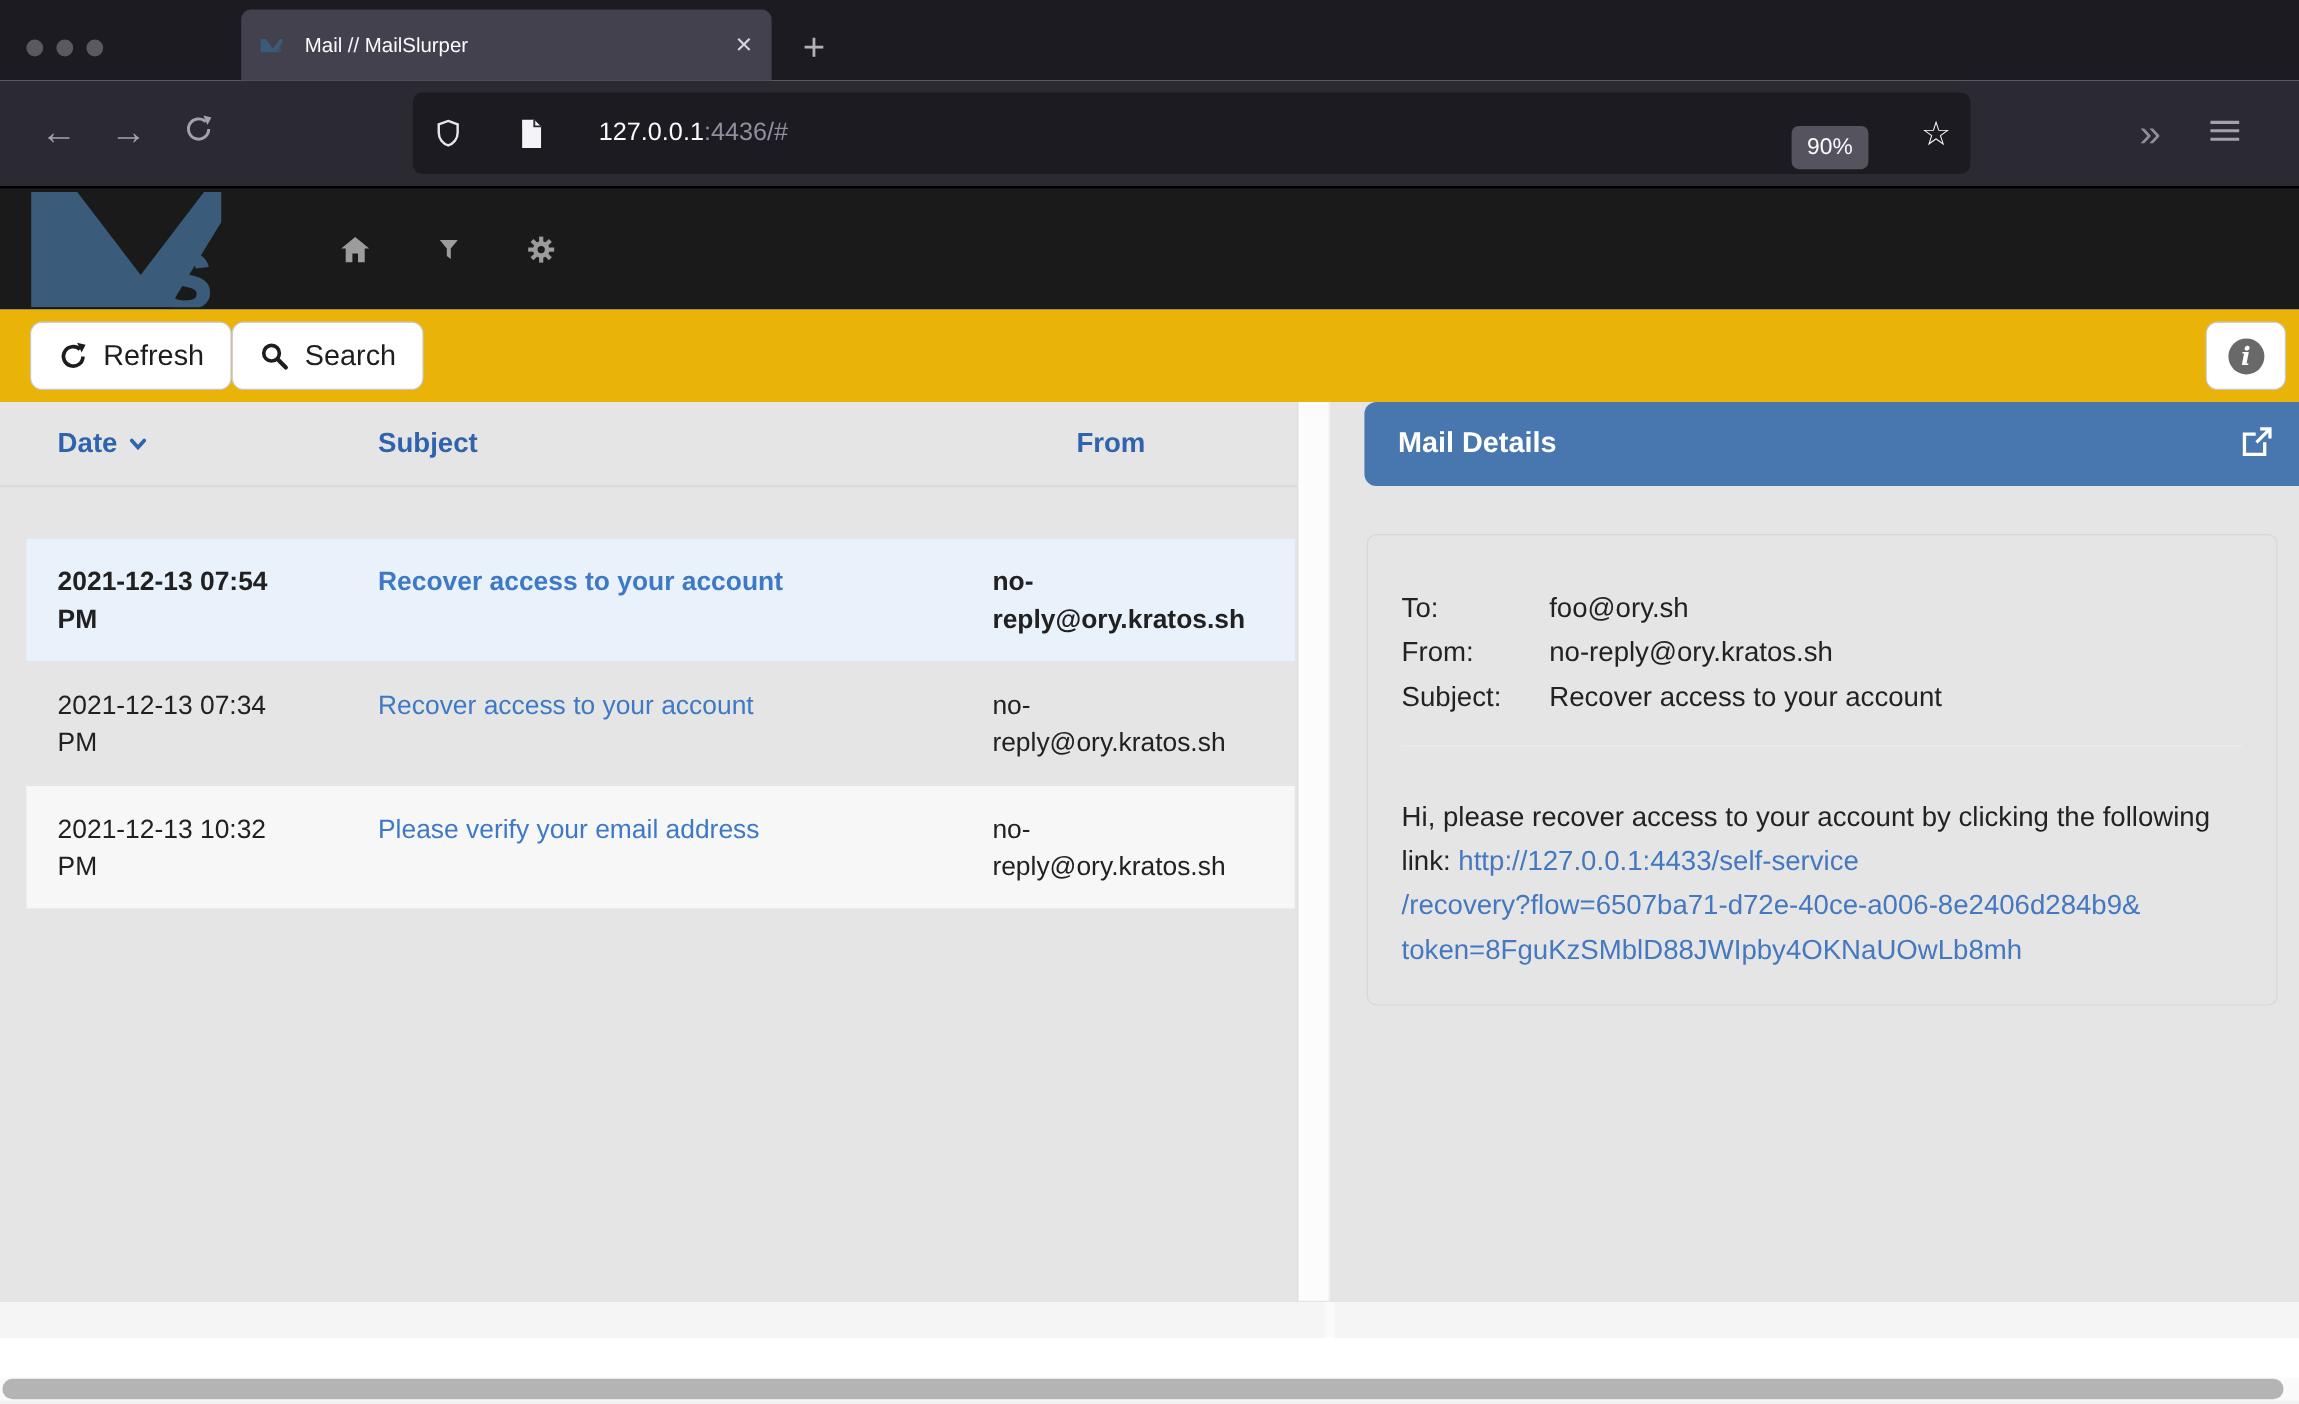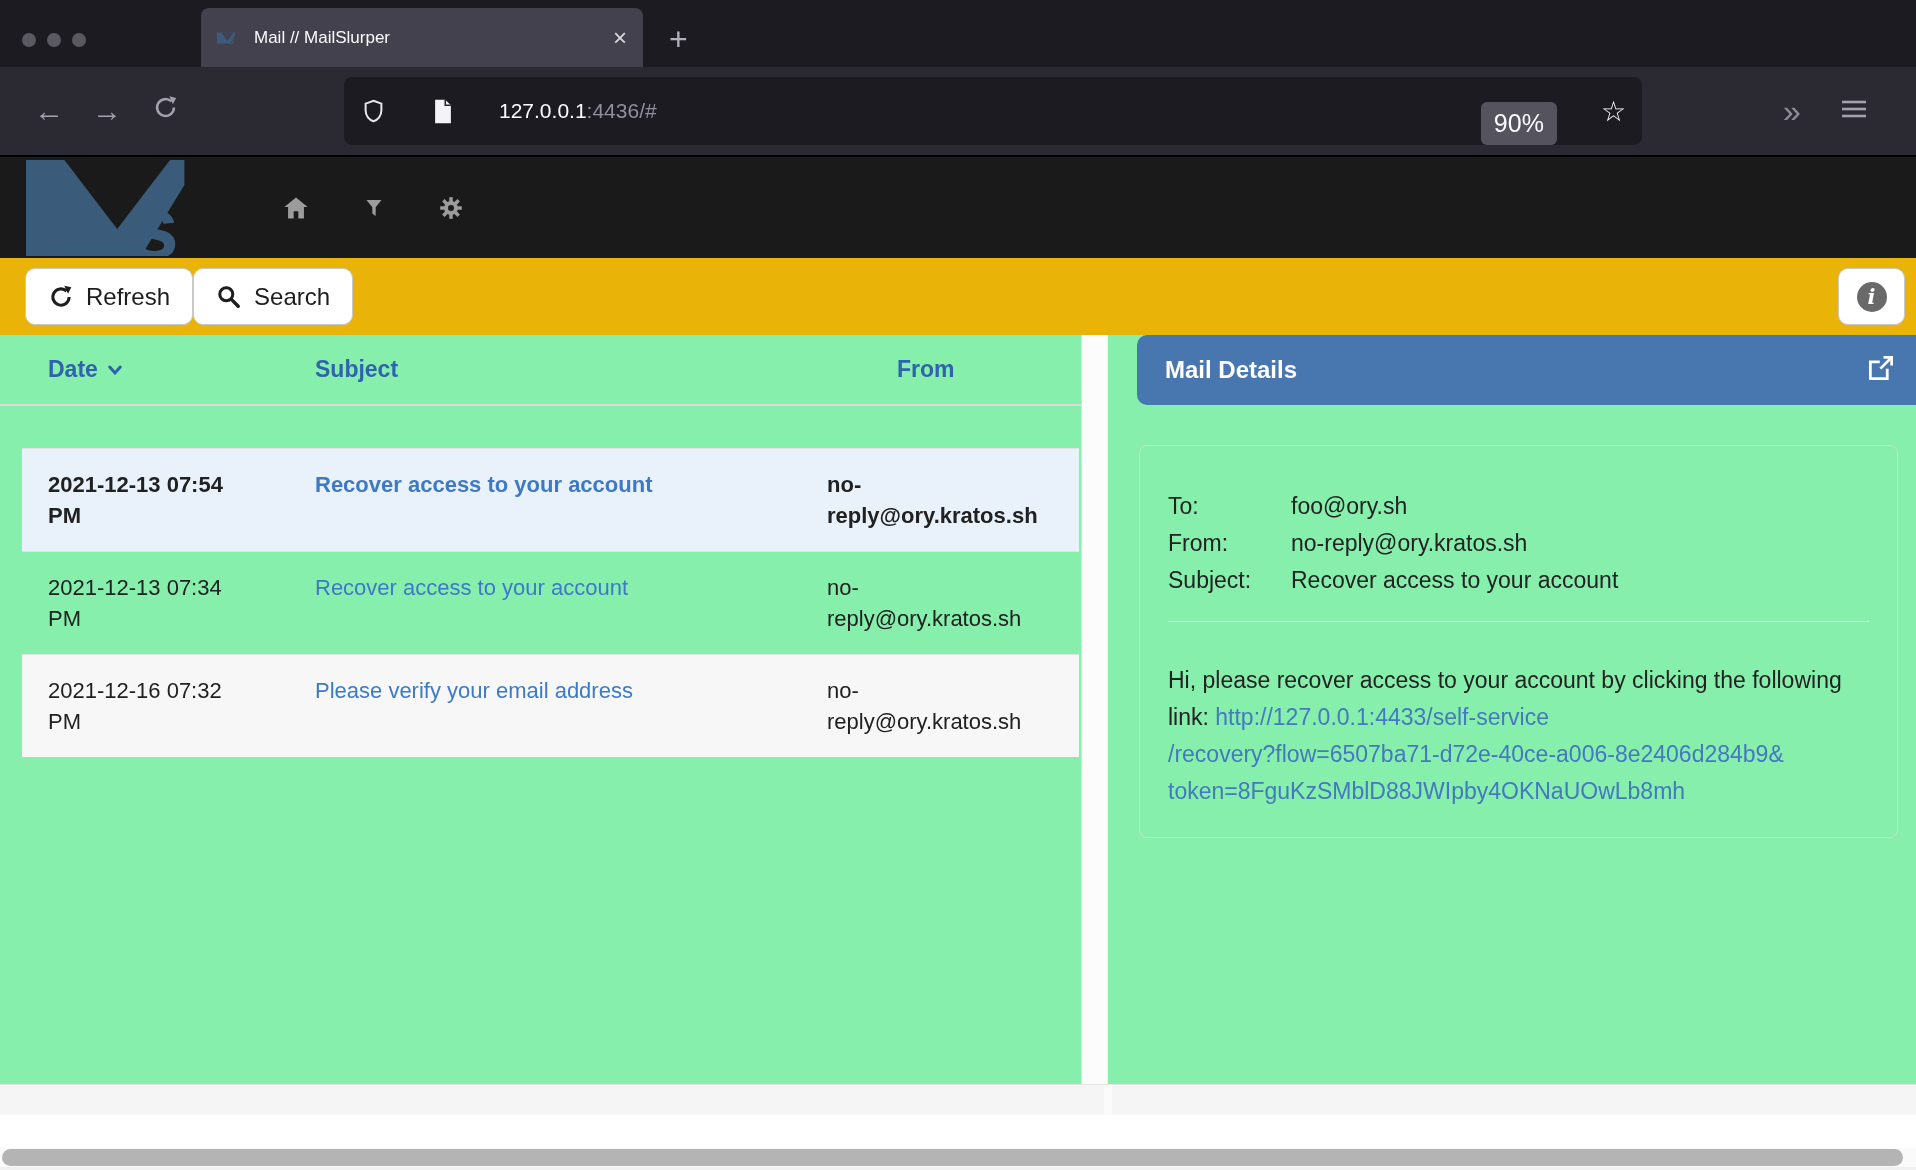--- a/index.html
+++ b/index.html
@@ -16,21 +16,21 @@
   .tab-close { margin-left:auto; color:#d7d7dd; font-size:24px; line-height:1; }
   .new-tab { margin-left:26px; margin-bottom:12px; color:#b1b1bb; font-size:32px; line-height:1; }
 
   
   .nav-toolbar { height:88px; background:#2b2a33; display:flex; align-items:center; padding-left:20px; }
   .nav-glyph { width:58px; text-align:center; color:#a2a2ad; font-size:30px; }
   .url-bar { margin-left:150px; width:1298px; height:68px; background:#1c1b22;
              border-radius:8px; display:flex; align-items:center; padding:0 16px;gap:22px; }
   .url-text { margin-left:22px; font-size:21px; white-space:nowrap; }
   .url-host { color:#fbfbfe; } .url-rest { color:#8f8f9d; }
-  .zoom-badge { margin-left:auto; background:#54535e; color:#fbfbfe; font-size:25px;
+  .zoom-badge { margin-left:auto; background:#54535e; color:#fbfbfe; font-size:19px;
                 padding:7px 13px; border-radius:6px;margin-top:24px; }
   .star { margin-left:22px; color:#fbfbfe; font-size:28px; }
   .chevrons { margin-left:141px; color:#8f8f9a; font-size:32px; }
   .page-ic { margin-left:22px; }
 
   
   .app-header { height:103px; background:#1a1a1a; border-top:2px solid #000;
                 display:flex; align-items:center; }
   .logo { margin-left:24px; width:196px; height:96px; }
   .nav-icons { display:flex; align-items:center; margin-left:62px; gap:54px; }
@@ -40,21 +40,21 @@
   .btn { height:57px; border:1px solid #c8c8c8; border-radius:10px; background:#fff;
          display:flex; align-items:center; gap:12px; padding:0 22px;
          font-size:24px; color:#1d1d1d; }
   .btn-refresh { margin-left:25px; } .btn-search { }
   .btn-info { margin-left:auto; margin-right:11px; width:67px; justify-content:center; padding:0; }
   .info-circle { width:30px; height:30px; border-radius:50%; background:#696969; color:#fff;
                  font-family:"DejaVu Serif", serif; font-weight:bold; font-style:italic;
                  font-size:21px; display:flex; align-items:center; justify-content:center; }
 
   
-  .content { display:flex; height:750px; border-bottom:1px solid #e4e4e4; background:#86efac; }
+  .content { display:flex; height:750px; border-bottom:1px solid #e4e4e4; background:#e5e5e5; }
   .left-panel { width:1082px; border-right:1px solid #dddddd; }
   .list-header { display:grid; grid-template-columns:267px 512px 1fr; padding-left:48px;
                  height:71px; align-items:center; border-bottom:2px solid #dcdcdc;
                  color:#2f63ae; font-weight:bold; font-size:23px; }
   .hdr-date { display:flex; align-items:center; gap:10px; }
   .hdr-from span { margin-left:70px; display:inline-block; }
   .list-rows { margin:42px 0 0 22px; width:1057px; }
   .mail-row { display:grid; grid-template-columns:267px 512px 1fr; padding:20px 0 20px 26px;
               font-size:22px; line-height:31px; border-top:1px solid #e3e3e3; }
   .mail-row.selected { background:#e9f1fb; font-weight:bold; }
@@ -210,21 +210,21 @@
         <span class="cell-date">2021-12-13 07:54 PM</span>
         <span class="cell-subject">Recover access to your account</span>
         <span class="cell-from">no-reply@ory.kratos.sh</span>
       </div>
       <div class="mail-row">
         <span class="cell-date">2021-12-13 07:34 PM</span>
         <span class="cell-subject">Recover access to your account</span>
         <span class="cell-from">no-reply@ory.kratos.sh</span>
       </div>
       <div class="mail-row striped">
-        <span class="cell-date">2021-12-16 07:32 PM</span>
+        <span class="cell-date">2021-12-13 10:32 PM</span>
         <span class="cell-subject">Please verify your email address</span>
         <span class="cell-from">no-reply@ory.kratos.sh</span>
       </div>
     </div>
   </div>
 
   <div class="gap-col"></div>
 
   <div class="right-panel">
     <div class="details-header">

